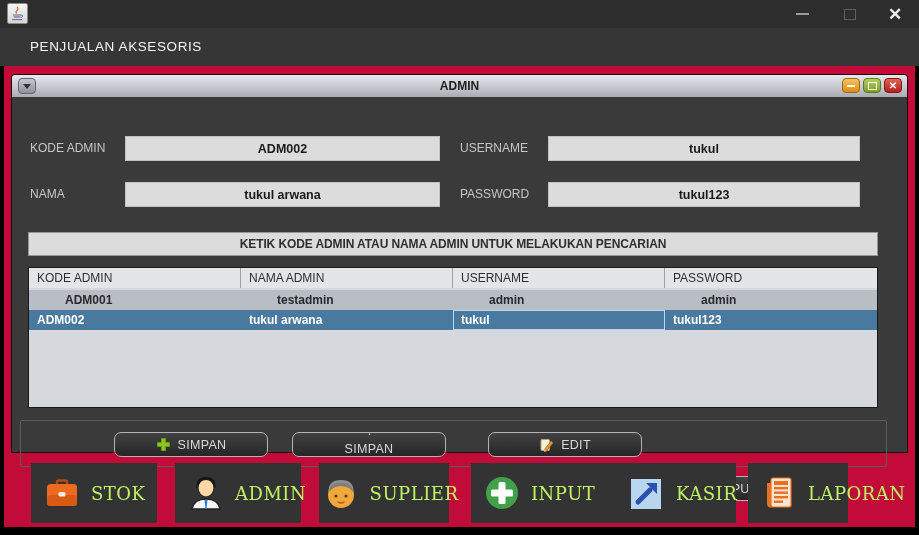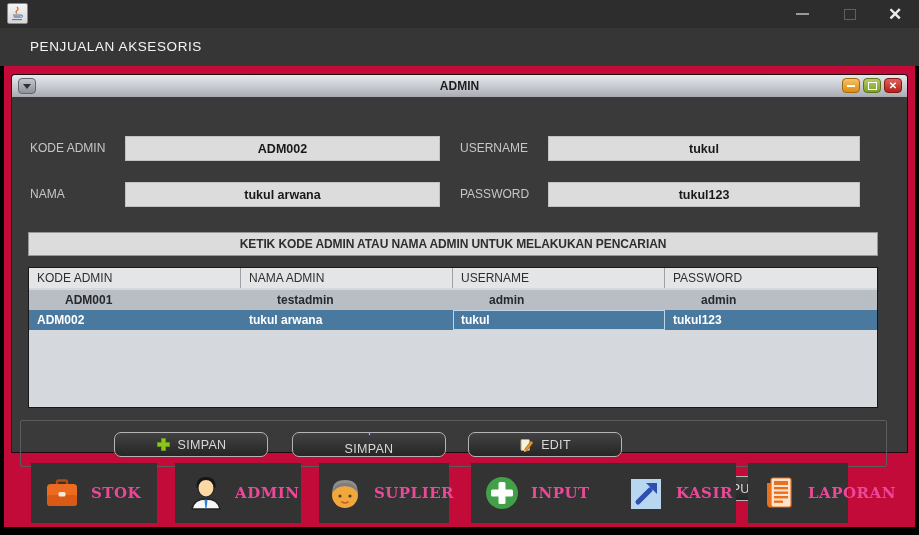--- a/index.html
+++ b/index.html
@@ -73,28 +73,28 @@
   .r1{background:#49799f;}
   .r1 .tcell{color:#ffffff;}
   .cell-focus{box-shadow:inset 0 0 0 1px #bdd6ec;}
   
   .actionbar{position:absolute;left:8px;top:323px;width:867px;height:47px;box-sizing:border-box;
         border:1px solid #5c5c5c;border-radius:2px;}
   .abtn{position:absolute;top:11px;width:154px;height:25px;box-sizing:border-box;border-radius:7px;
         background:linear-gradient(#424242,#262626);border:1px solid #b4b4b4;
         display:flex;align-items:center;justify-content:center;gap:7px;
         color:#d8d8d8;font-size:12.5px;letter-spacing:.3px;}
-  .ab0{left:93px;} .ab1{left:271px;flex-direction:column;} .ab2{left:447px;} .ab3{left:627px;margin-top:44px;}
+  .ab0{left:93px;} .ab1{left:271px;flex-direction:column;} .ab2{left:467px;} .ab3{left:627px;margin-top:44px;}
   .aicon{width:15px;height:15px;display:block;}
   
   .nav-item{position:absolute;top:397px;height:60px;background:#333333;
         display:flex;align-items:center;padding-left:13px;gap:11px;box-sizing:border-box;}
   .n0{left:27px;width:126px;} .n1{left:171px;width:126px;} .n2{left:315px;width:130px;justify-content:center;}
   .n3{left:467px;width:151px;} .n4{left:612px;width:120px;} .n5{left:744px;width:100px;}
-  .nav-label{font-family:"DejaVu Serif",serif;font-weight:bold;font-size:15px;color:#ec4899;letter-spacing:.5px;}
+  .nav-label{font-family:"DejaVu Serif",serif;font-weight:normal;font-size:18px;color:#bef264;letter-spacing:.5px;}
   .nicon{width:36px;height:36px;display:block;flex:none;}
 </style>
 </head>
 <body>
 
 <div class="titlebar">
   <div class="java-btn">
     <svg width="15" height="15" viewBox="0 0 15 15">
       <path d="M7 1 q2 2 0 3.5 q-2 1.5 0 3" stroke="#d86a1e" stroke-width="1.2" fill="none"></path>
       <path d="M3 9 h8 q2 0 1.5 1.5 q-.4 1 -2 1" stroke="#5a6ea8" stroke-width="1" fill="none"></path>

